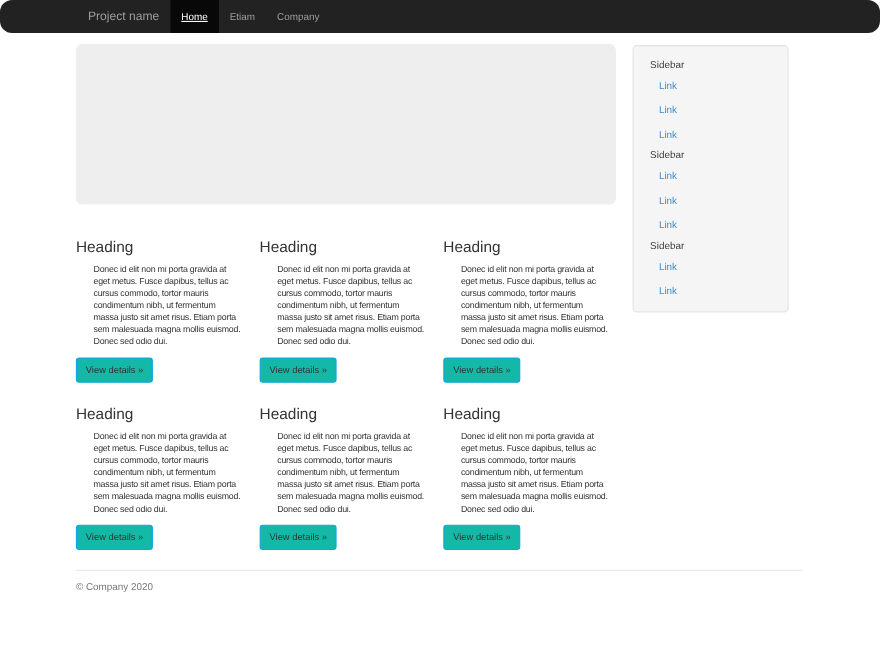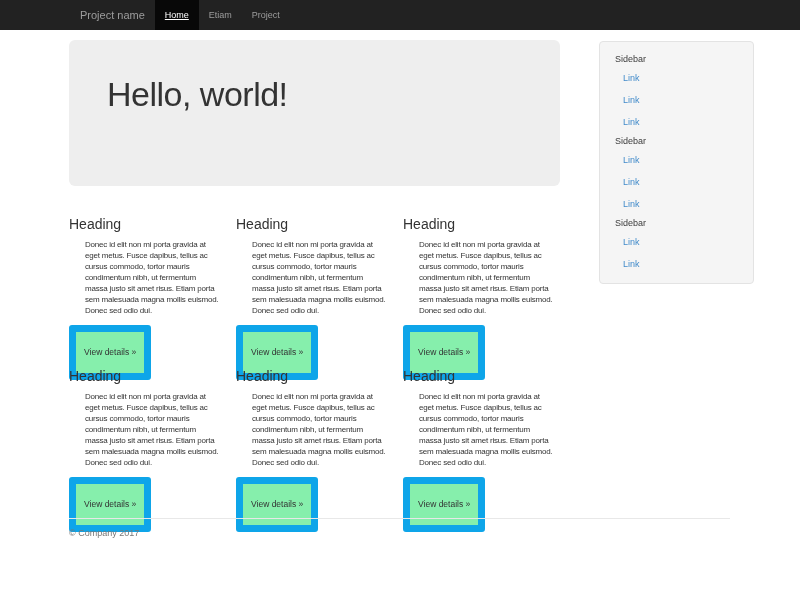--- a/index.html
+++ b/index.html
@@ -15,20 +15,21 @@
     position: relative;
   }
 
   
   .navbar {
     height: 30px;
     background: #222222;
     display: flex;
     align-items: stretch;
     padding-left: 69px;
+    border-radius: 11px;
   }
   .brand {
     color: #9d9d9d;
     font-size: 11px;
     line-height: 30px;
     padding: 0 10px 0 11px;
     text-decoration: none;
     cursor: pointer;
   }
   .nav {
@@ -81,22 +82,22 @@
     font-size: 11px;
     line-height: 18px;
     color: #404040;
     letter-spacing: -0.1px;
   }
 
   
   .sidebar {
     position: absolute;
     top: 11px;
-    left: 530px;
-    width: 155px;
+    left: 506px;
+    width: 142px;
     box-sizing: border-box;
     background: #f5f5f5;
     border: 1px solid #e3e3e3;
     border-radius: 4px;
     padding: 9px 0 8px 0;
   }
   .group-header {
     font-size: 9px;
     line-height: 10px;
     color: #3b3b3b;
@@ -138,24 +139,24 @@
     font-size: 8px;
     line-height: 11px;
     color: #333333;
     letter-spacing: -0.2px;
   }
   .btn {
     display: inline-block;
     font-size: 8.5px;
     line-height: 9px;
     color: #333333;
-    background: #86efac;
-    border: 7px solid #0ea5e9;
+    background: #14b8a6;
+    border: 1px solid #0ea5e9;
     border-radius: 3px;
-    padding: 16px 8px;
+    padding: 6px 8px;
     cursor: pointer;
     text-decoration: none;
   }
 
   
   .footer {
     position: absolute;
     top: 488px;
     left: 0;
     width: 661px;
@@ -172,28 +173,27 @@
   }
 </style>
 </head>
 <body>
 
 <header class="navbar">
   <a class="brand">Project name</a>
   <nav class="nav">
     <a class="nav-item active">Home</a>
     <a class="nav-item">Etiam</a>
-    <a class="nav-item">Project</a>
+    <a class="nav-item">Company</a>
   </nav>
 </header>
 
 <div class="main">
 
   <div class="jumbotron">
-    <h1>Hello, world!</h1>
   </div>
 
   <aside class="sidebar">
     <div class="group-header">Sidebar</div>
     <a class="side-link">Link</a>
     <a class="side-link">Link</a>
     <a class="side-link">Link</a>
     <div class="group-header">Sidebar</div>
     <a class="side-link">Link</a>
     <a class="side-link">Link</a>
@@ -234,16 +234,16 @@
     </div>
     <div class="card">
       <h2>Heading</h2>
       <p>Donec id elit non mi porta gravida at eget metus. Fusce dapibus, tellus ac cursus commodo, tortor mauris condimentum nibh, ut fermentum massa justo sit amet risus. Etiam porta sem malesuada magna mollis euismod. Donec sed odio dui.</p>
       <a class="btn">View details »</a>
     </div>
   </div>
 
   <footer class="footer">
     <hr>
-    <p>© Company 2017</p>
+    <p>© Company 2020</p>
   </footer>
 
 </div>
 
 </body></html>

